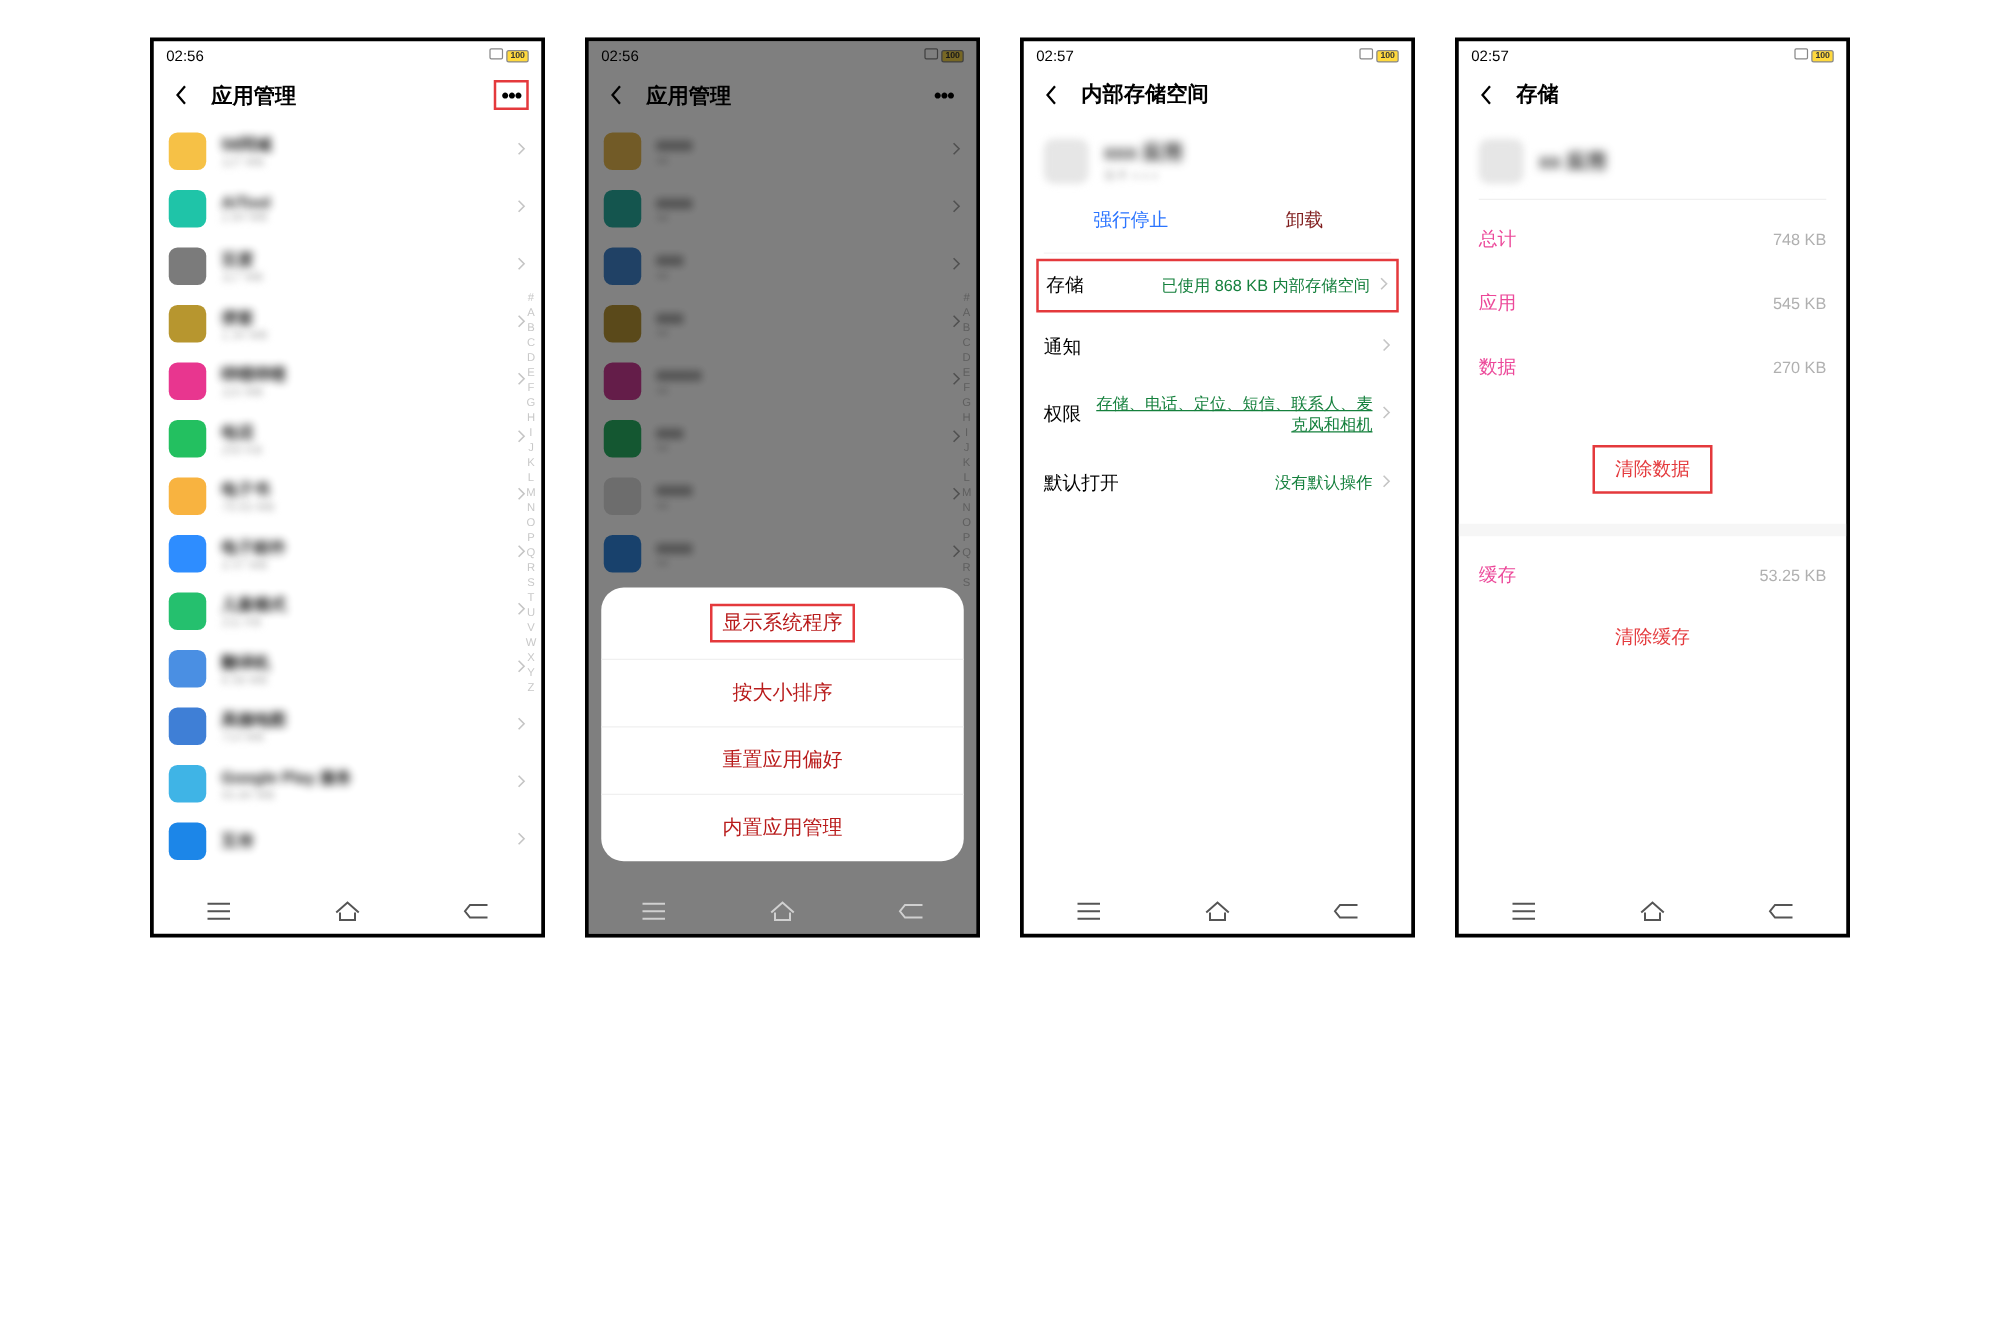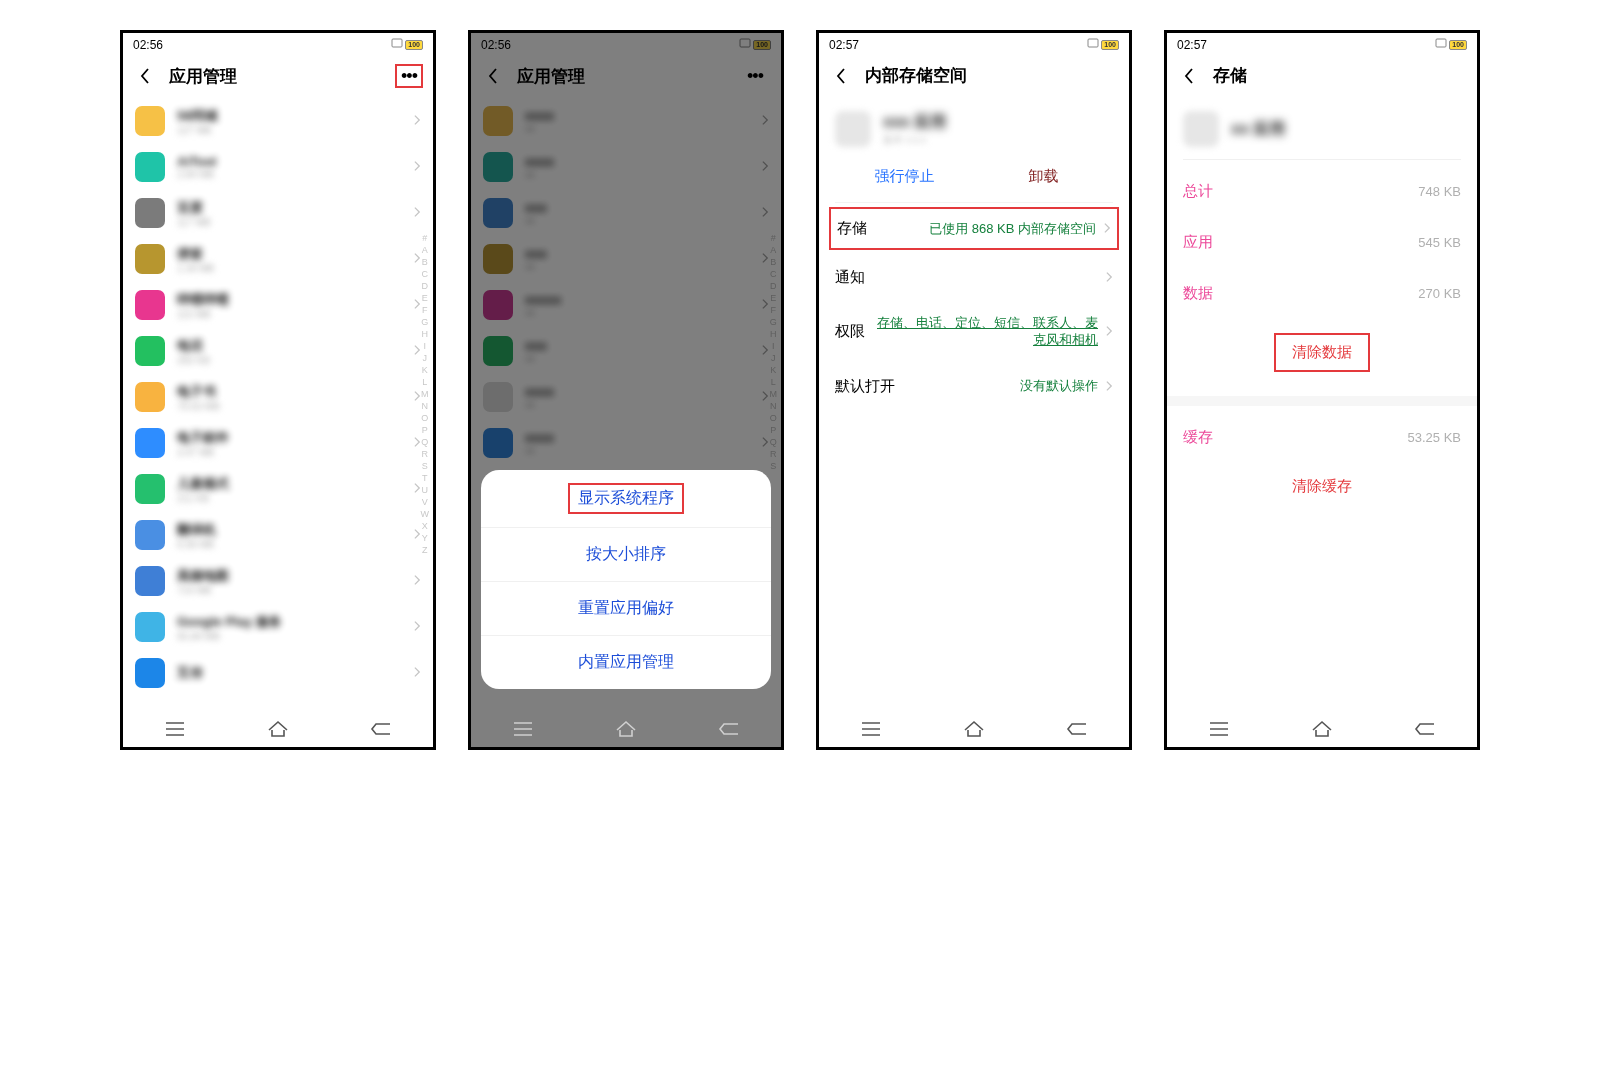--- a/index.html
+++ b/index.html
@@ -149,21 +149,21 @@
       bottom: 58px;
       background: #fff;
       border-radius: 18px;
       z-index: 6;
       overflow: hidden;
     }
     .sheet .sheet-item {
       text-align: center;
       padding: 16px 16px;
       font-size: 16px;
-      color: #1d4ed8;
+      color: #b91c1c;
       border-bottom: 1px solid #f0f0f0;
       cursor: pointer;
     }
     .sheet .sheet-item:last-child { border-bottom: none; }
     .sheet-highlight-box {
       border: 2px solid #e4393c;
       display: inline-block;
       padding: 3px 8px 3px 8px;
       margin: -3px 0;
     }
@@ -235,20 +235,21 @@
       text-align: center;
       font-size: 15px;
       color: #e4393c;
       padding: 14px 0 18px 0;
       cursor: pointer;
     }
     .action-red .hl {
       border: 2px solid #e4393c;
       padding: 8px 16px;
       display: inline-block;
+      margin-top: 23px;
     }
     .divider { height:1px; background:#f0f0f0; margin: 6px 0; }
     .divider-thick { height:10px; background:#f6f6f6; margin: 6px -16px; }
 
     
     .phone.dimmed .status-bar,
     .phone.dimmed .header,
     .phone.dimmed .list,
     .phone.dimmed .index-rail { filter: brightness(0.7) saturate(0.9); }
     .phone.dimmed .nav-bar .nbtn { color:#d0d0d0; }

